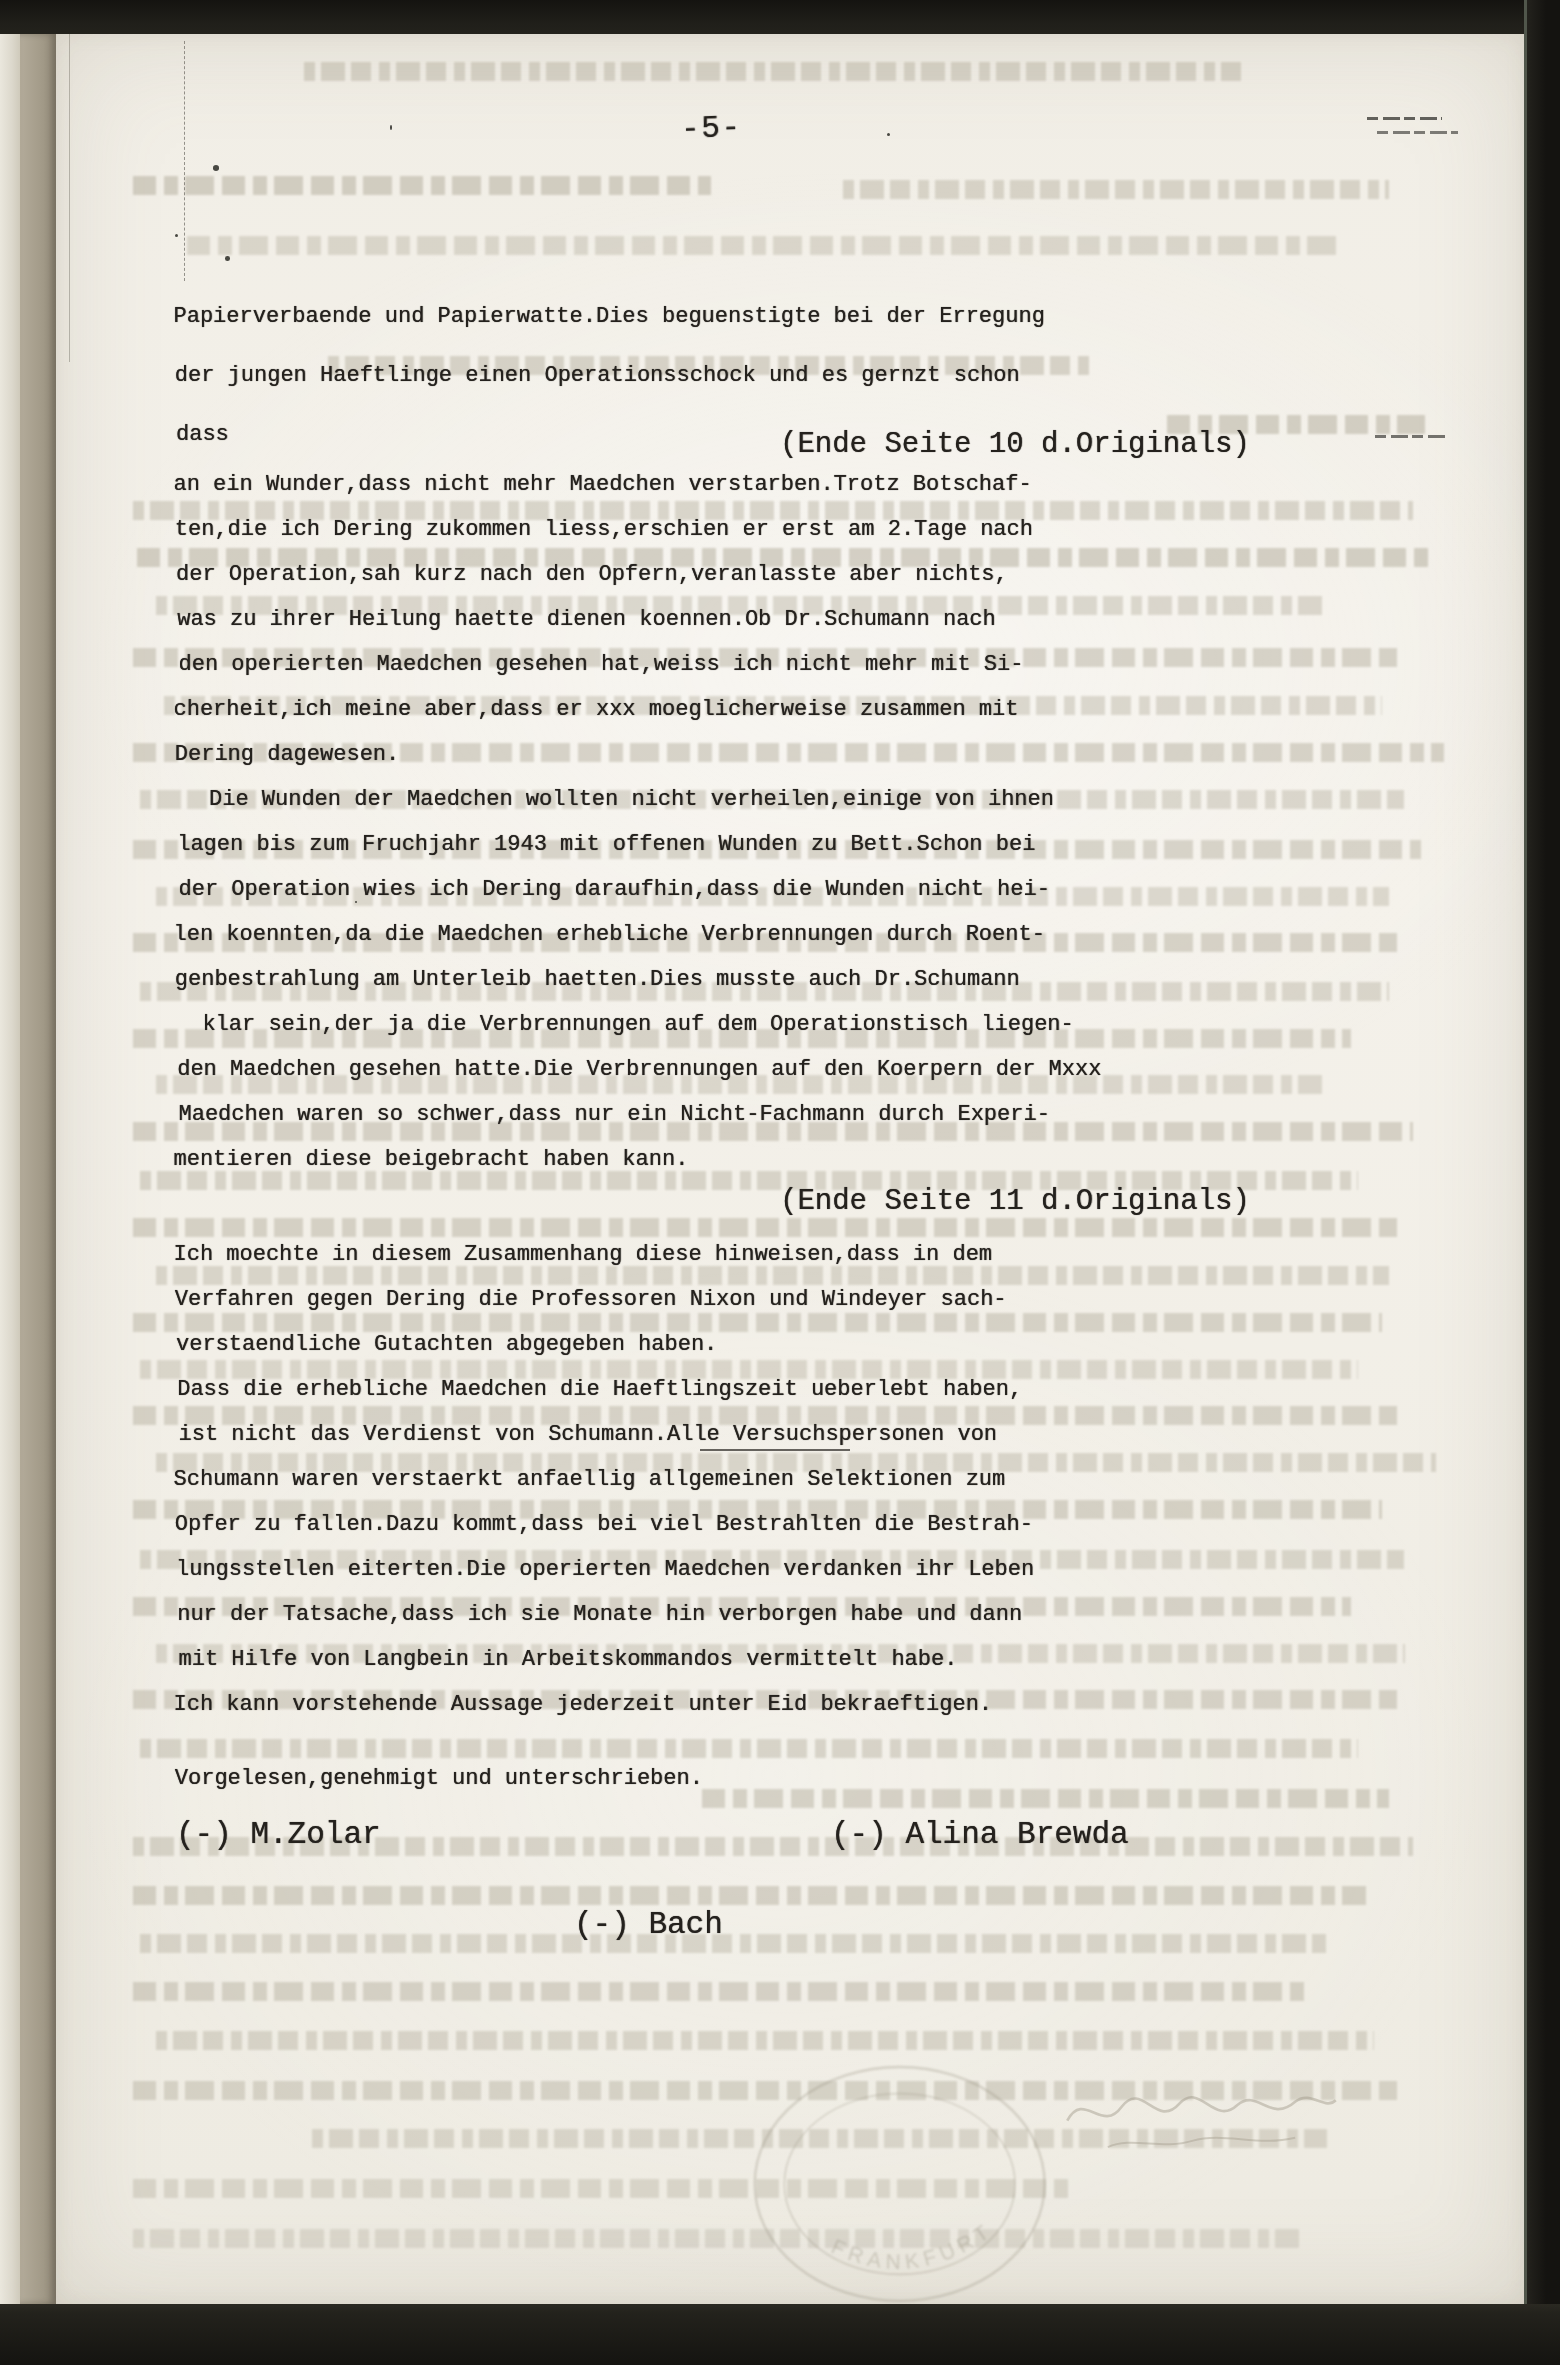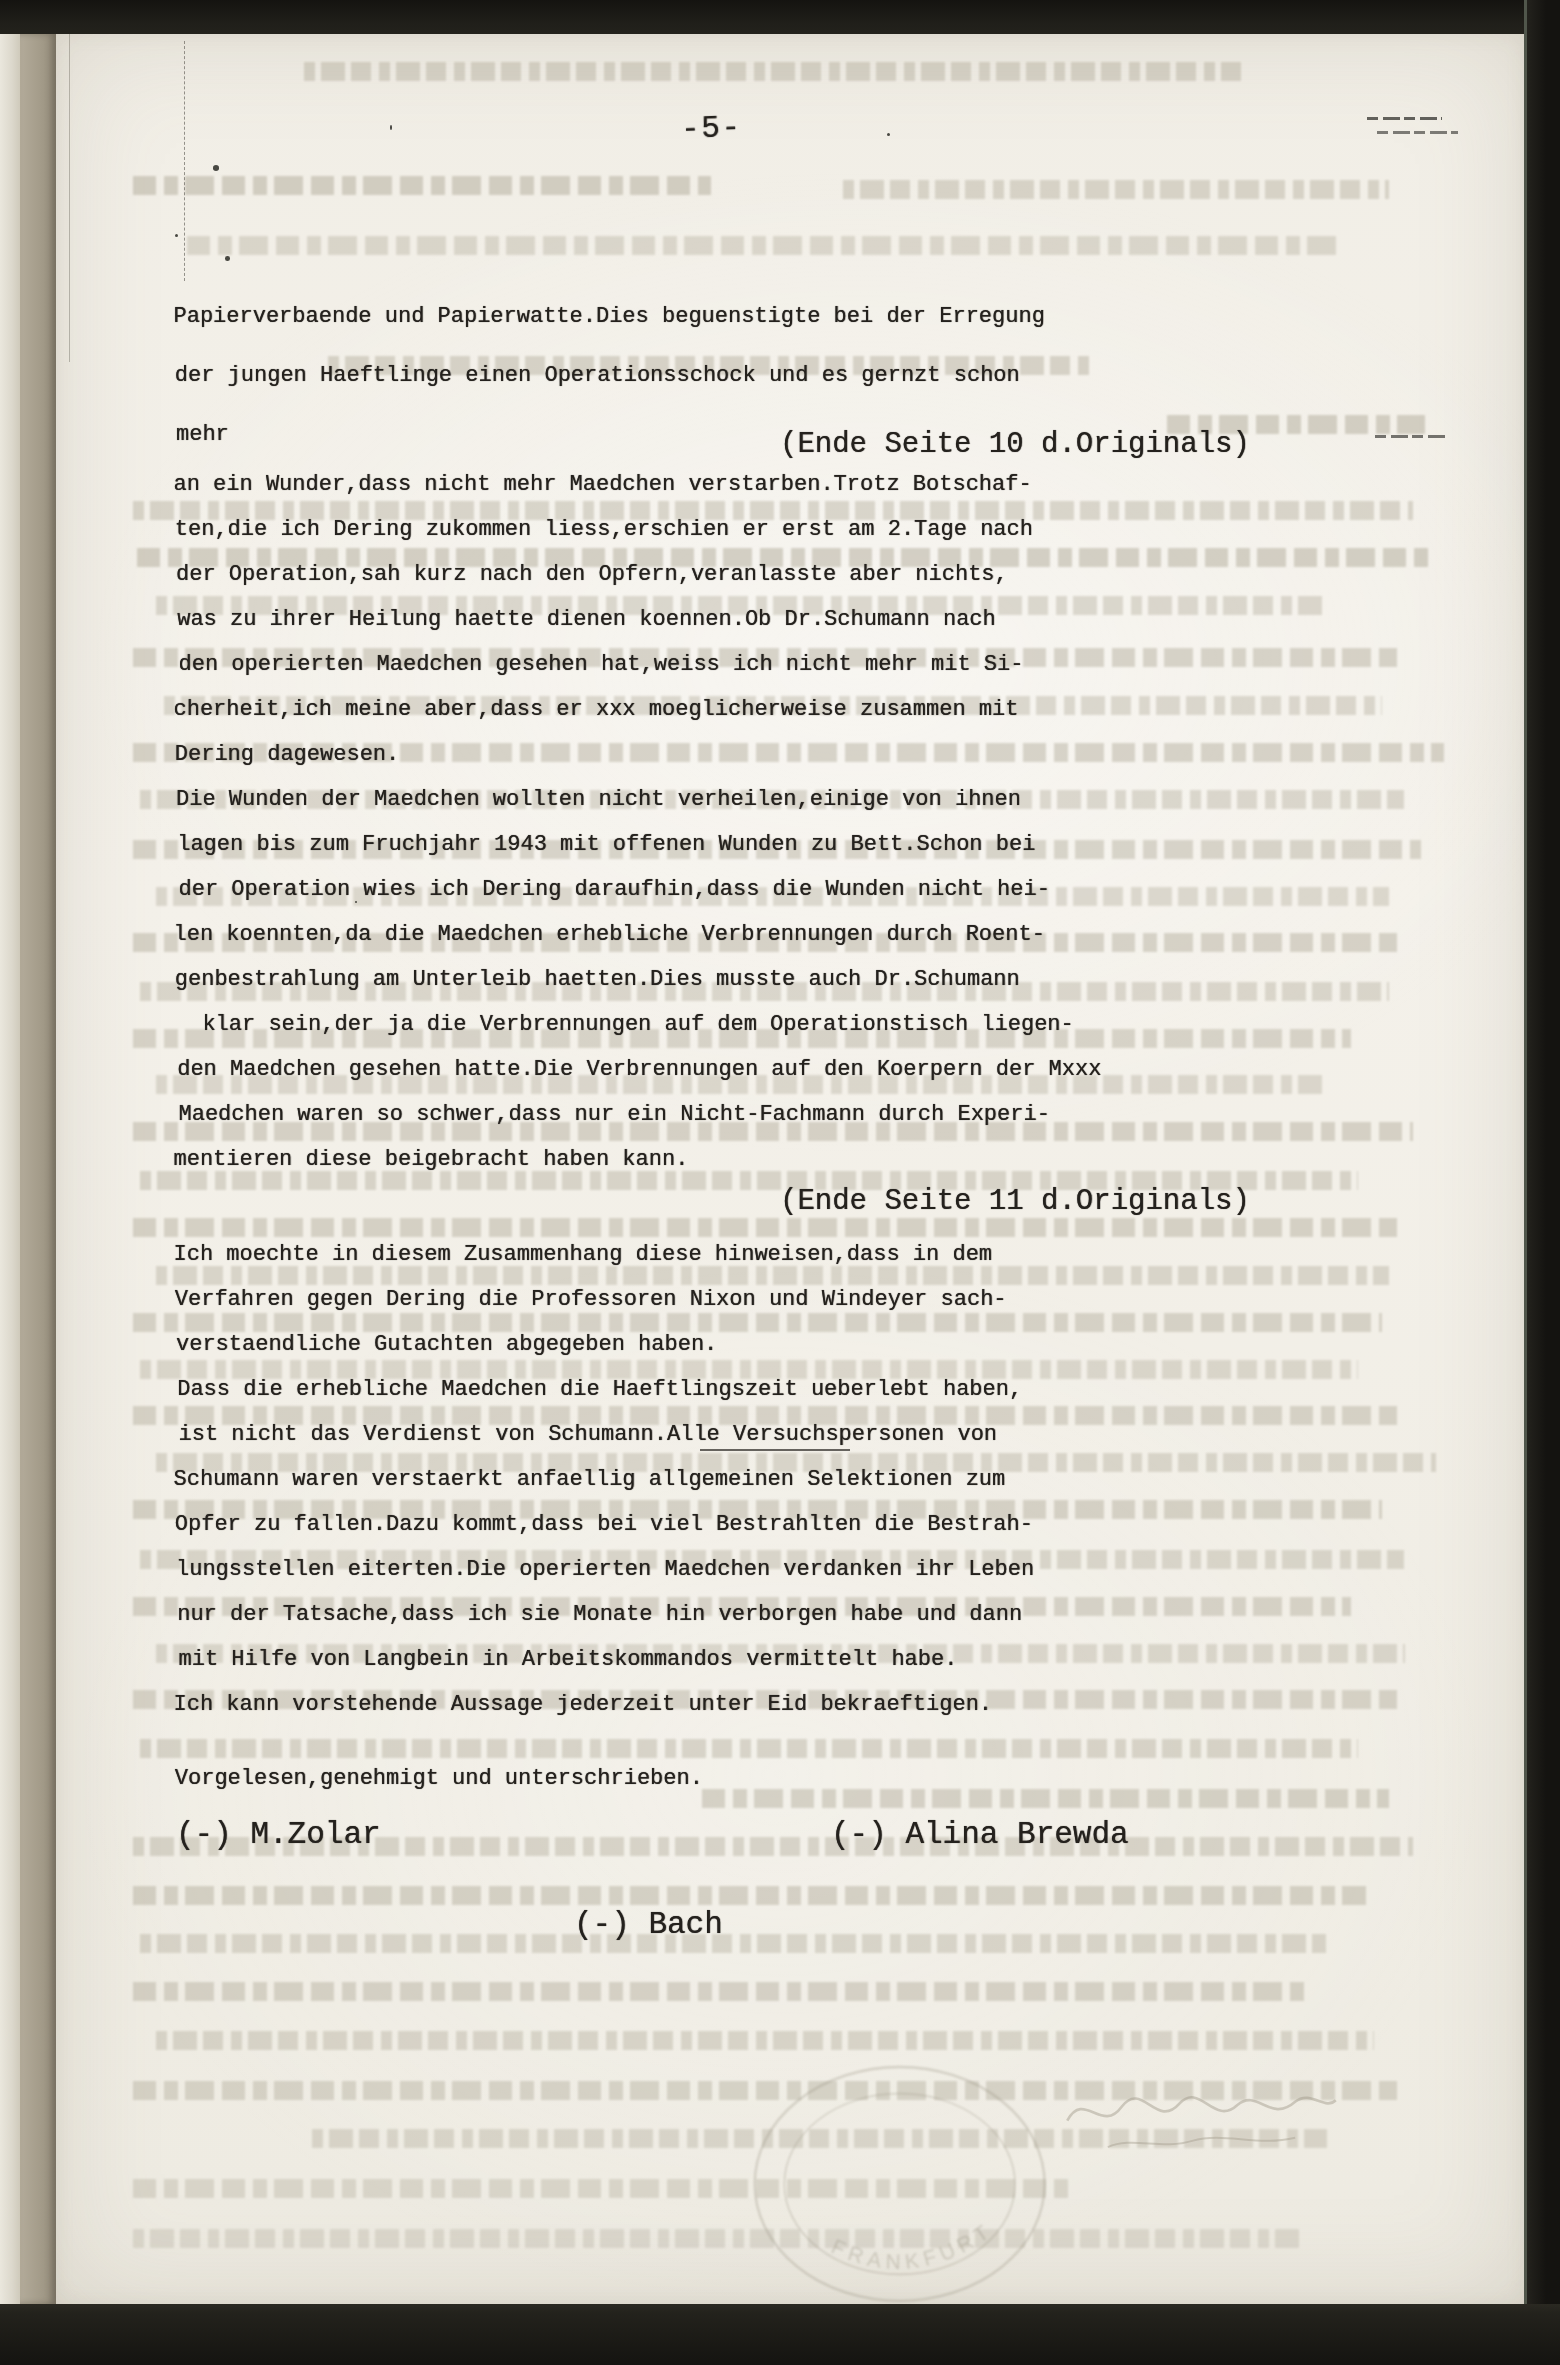--- a/index.html
+++ b/index.html
@@ -137,34 +137,34 @@
 
 <div class="penmark" style="left:1367px;top:117px;width:75px"></div>
 <div class="penmark" style="left:1377px;top:131px;width:81px;opacity:.65"></div>
 <div class="penmark" style="left:1375px;top:435px;width:72px;opacity:.7"></div>
 
 <div class="pagenum ink">-5-</div>
 
 <div class="para para1 ink" style="left:176px;top:287px">
     <div class="tline" style="transform: translateX(-2.5px);">Papierverbaende und Papierwatte.Dies beguenstigte bei der Erregung</div>
     <div class="tline" style="transform: translateX(-1.2px);">der jungen Haeftlinge einen Operationsschock und es gernzt schon</div>
-    <div class="tline" style="transform: translateX(0px);">mehr</div>
+    <div class="tline" style="transform: translateX(0px);">dass</div>
   </div>
 
 <div class="ende ink" style="left:780px;top:428px">(Ende Seite 10 d.Originals)</div>
 
 <div class="para ink" style="left:176px;top:462px">
     <div class="tline" style="transform: translateX(-2.5px);">an ein Wunder,dass nicht mehr Maedchen verstarben.Trotz Botschaf-</div>
     <div class="tline" style="transform: translateX(-1.2px);">ten,die ich Dering zukommen liess,erschien er erst am 2.Tage nach</div>
     <div class="tline" style="transform: translateX(0px);">der Operation,sah kurz nach den Opfern,veranlasste aber nichts,</div>
     <div class="tline" style="transform: translateX(1.2px);">was zu ihrer Heilung haette dienen koennen.Ob Dr.Schumann nach</div>
     <div class="tline" style="transform: translateX(2.5px);">den operierten Maedchen gesehen hat,weiss ich nicht mehr mit Si-</div>
     <div class="tline" style="transform: translateX(-2.5px);">cherheit,ich meine aber,dass er xxx moeglicherweise zusammen mit</div>
     <div class="tline" style="transform: translateX(-1.2px);">Dering dagewesen.</div>
-    <div class="tline" style="transform: translateX(0px);">Die Wunden der Maedchen wollten nicht verheilen,einige von ihnen</div>
+    <div class="tline" style="transform: translateX(0px); margin-left: 33px;">Die Wunden der Maedchen wollten nicht verheilen,einige von ihnen</div>
     <div class="tline" style="transform: translateX(1.2px);">lagen bis zum Fruchjahr 1943 mit offenen Wunden zu Bett.Schon bei</div>
     <div class="tline" style="transform: translateX(2.5px);">der Operation wies ich Dering daraufhin,dass die Wunden nicht hei-</div>
     <div class="tline" style="transform: translateX(-2.5px);">len koennten,da die Maedchen erhebliche Verbrennungen durch Roent-</div>
     <div class="tline" style="transform: translateX(-1.2px);">genbestrahlung am Unterleib haetten.Dies musste auch Dr.Schumann</div>
     <div class="tline" style="transform: translateX(0px); text-align: center;">klar sein,der ja die Verbrennungen auf dem Operationstisch liegen-</div>
     <div class="tline" style="transform: translateX(1.2px);">den Maedchen gesehen hatte.Die Verbrennungen auf den Koerpern der Mxxx</div>
     <div class="tline" style="transform: translateX(2.5px);">Maedchen waren so schwer,dass nur ein Nicht-Fachmann durch Experi-</div>
     <div class="tline" style="transform: translateX(-2.5px);">mentieren diese beigebracht haben kann.</div>
   </div>
 

